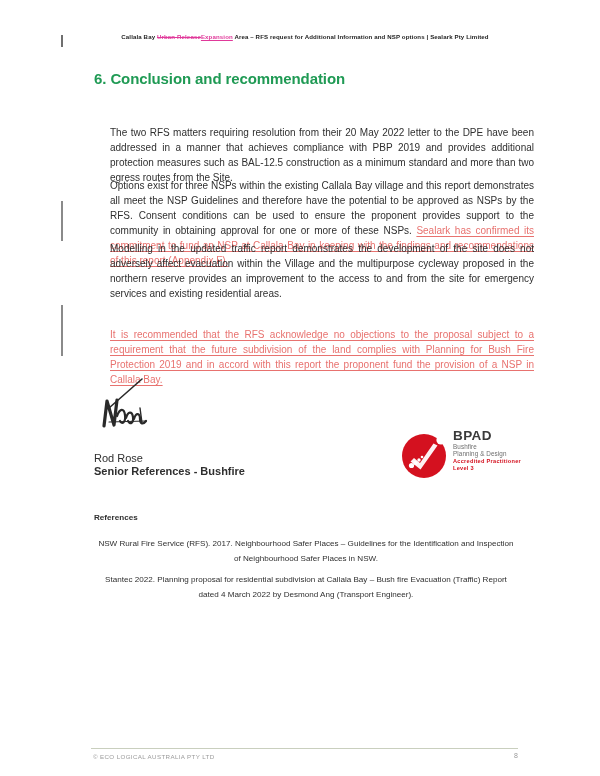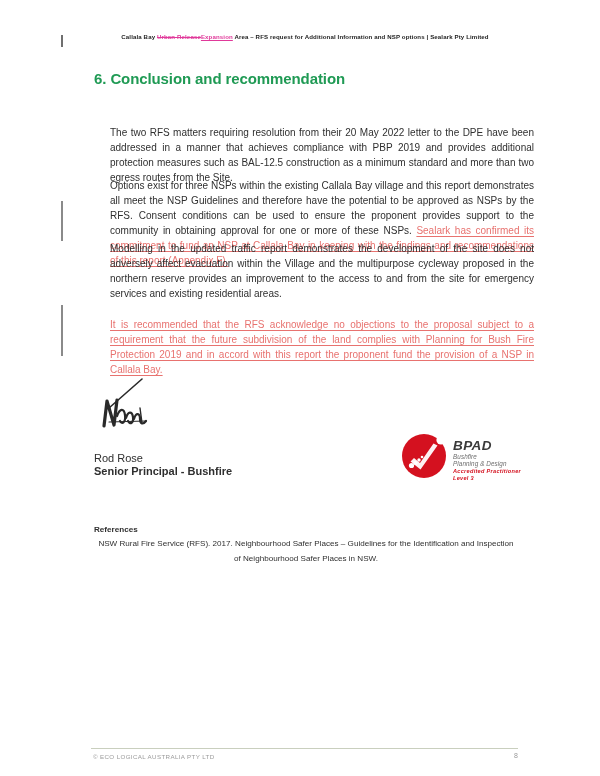--- a/index.html
+++ b/index.html
@@ -92,21 +92,21 @@
   .ins-text {
     color: #e8726f;
     text-decoration: underline;
     text-decoration-color: #e8726f;
     text-underline-offset: 1.5px;
   }
 
   #para-1 { top: 109px; }
   #para-2 { top: 162px; }
   #para-3 { top: 225px; }
-  #para-4 { top: 301px; }
+  #para-4 { top: 311px; }
 
   
   .signature {
     position: absolute;
     left: 96px;
     top: 378px;
     width: 70px;
     height: 56px;
   }
 
@@ -133,23 +133,22 @@
   .bpad-mark {
     position: absolute;
     left: 0;
     top: 2px;
     width: 49px;
     height: 49px;
   }
   .bpad-text {
     position: absolute;
     left: 52px;
-    top: 11px;
+    top: 1px;
     width: 68px;
-    font-style: italic;
   }
   .bpad-text .bpad-word {
     font-size: 13.5px;
     font-weight: bold;
     color: #3a3a3a;
     letter-spacing: 0.4px;
     line-height: 14px;
   }
   .bpad-text .bpad-sub {
     font-size: 6.3px;
@@ -166,21 +165,20 @@
   }
 
   
   .ref-heading {
     position: absolute;
     left: 94px;
     top: 513px;
     font-size: 8.1px;
     font-weight: bold;
     color: #2f2f2f;
-    margin-top: 12px;
   }
   p.ref-item {
     position: absolute;
     left: 94px;
     width: 424px;
     margin: 0;
     font-size: 8.1px;
     line-height: 15.1px;
     color: #2f2f2f;
     text-align: center;
@@ -246,21 +244,21 @@
       <path d="M21 38 C24 30, 28 30, 29 37 C30 44, 26 47, 24 43" stroke-width="2.2"></path>
       <path d="M30 40 C32 33, 36 33, 37 39 C38 45, 34 47, 32 43" stroke-width="2.2"></path>
       <path d="M38 41 C40 34, 44 35, 44 41 C44 46, 47 47, 50 43" stroke-width="2.2"></path>
       <path d="M44 30 L46 45" stroke-width="1.4"></path>
       <path d="M13 44 L50 43" stroke-width="1.1"></path>
     </g>
   </svg>
 
   <div class="signatory">
     <div class="nm">Rod Rose</div>
-    <div class="bold">Senior Principal - Bushfire</div>
+    <div class="bold">Senior References - Bushfire</div>
   </div>
 
   <div class="bpad-logo">
     <svg class="bpad-mark" viewBox="0 0 49 49">
       <circle cx="23" cy="26" r="22" fill="#d4111f"></circle>
       <g fill="#ffffff">
         <circle cx="40" cy="10" r="4.6"></circle>
         <path d="M36.5 15.5 L19.5 39.5 L9.5 31.5 L13.0 28.0 L19.0 33.0 L32.5 13.5 Z" opacity="0.95"></path>
         <circle cx="10.5" cy="35.5" r="2.6"></circle>
         <circle cx="14.5" cy="33.0" r="2.1"></circle>
@@ -272,18 +270,19 @@
       <div class="bpad-word">BPAD</div>
       <div class="bpad-sub">Bushfire</div>
       <div class="bpad-sub">Planning &amp; Design</div>
       <div class="bpad-accr">Accredited Practitioner</div>
       <div class="bpad-accr">Level 3</div>
     </div>
   </div>
 
   <div class="ref-heading">References</div>
   <p class="ref-item" id="ref-1">NSW Rural Fire Service (RFS). 2017. Neighbourhood Safer Places – Guidelines for the Identification and Inspection of Neighbourhood Safer Places in NSW.</p>
+  <p class="ref-item" id="ref-2">Stantec 2022. Planning proposal for residential subdivision at Callala Bay – Bush fire Evacuation (Traffic) Report dated 4 March 2022 by Desmond Ang (Transport Engineer).</p>
 
   <div class="footer-rule"></div>
   <div class="footer-left">© ECO LOGICAL AUSTRALIA PTY LTD</div>
   <div class="footer-right">8</div>
 
 </div>
 
 </body></html>

